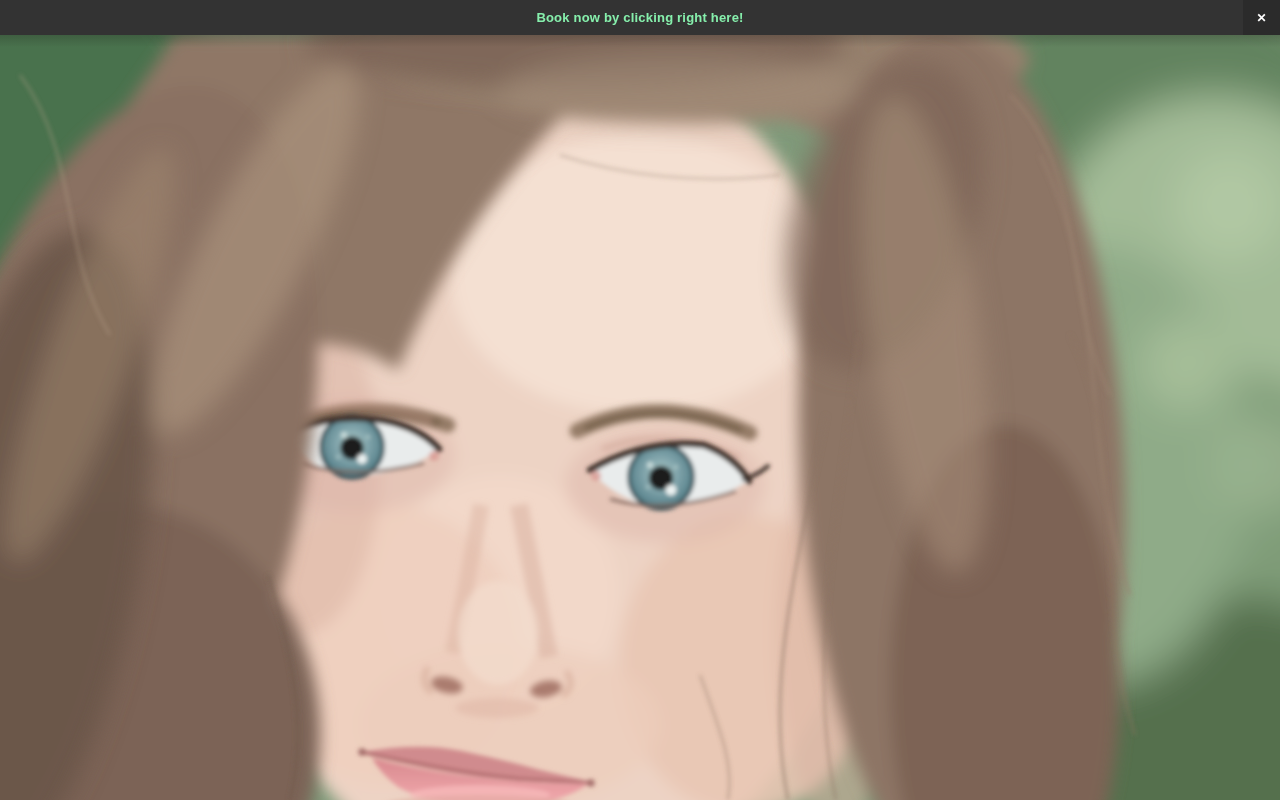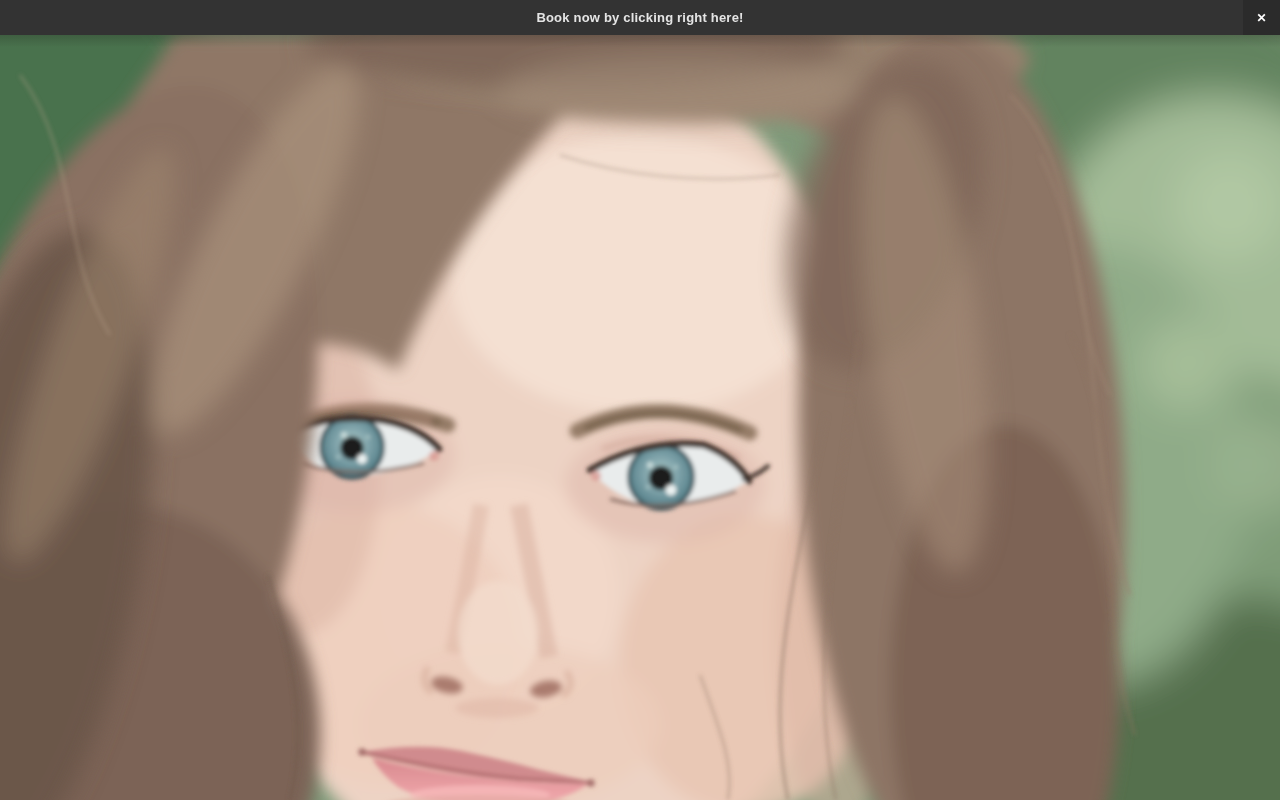--- a/index.html
+++ b/index.html
@@ -15,21 +15,21 @@
     position: relative;
     width: 100%;
     height: 35px;
     background: #333333;
     display: flex;
     align-items: center;
     justify-content: center;
     z-index: 10;
   }
   .announcement-message {
-    color: #e5e5e5;
+    color: #86efac;
     font-size: 13px;
     font-weight: 700;
     letter-spacing: 0.2px;
     cursor: pointer;
     user-select: none;
   }
   .announcement-close {
     position: absolute;
     top: 0;
     right: 0;

